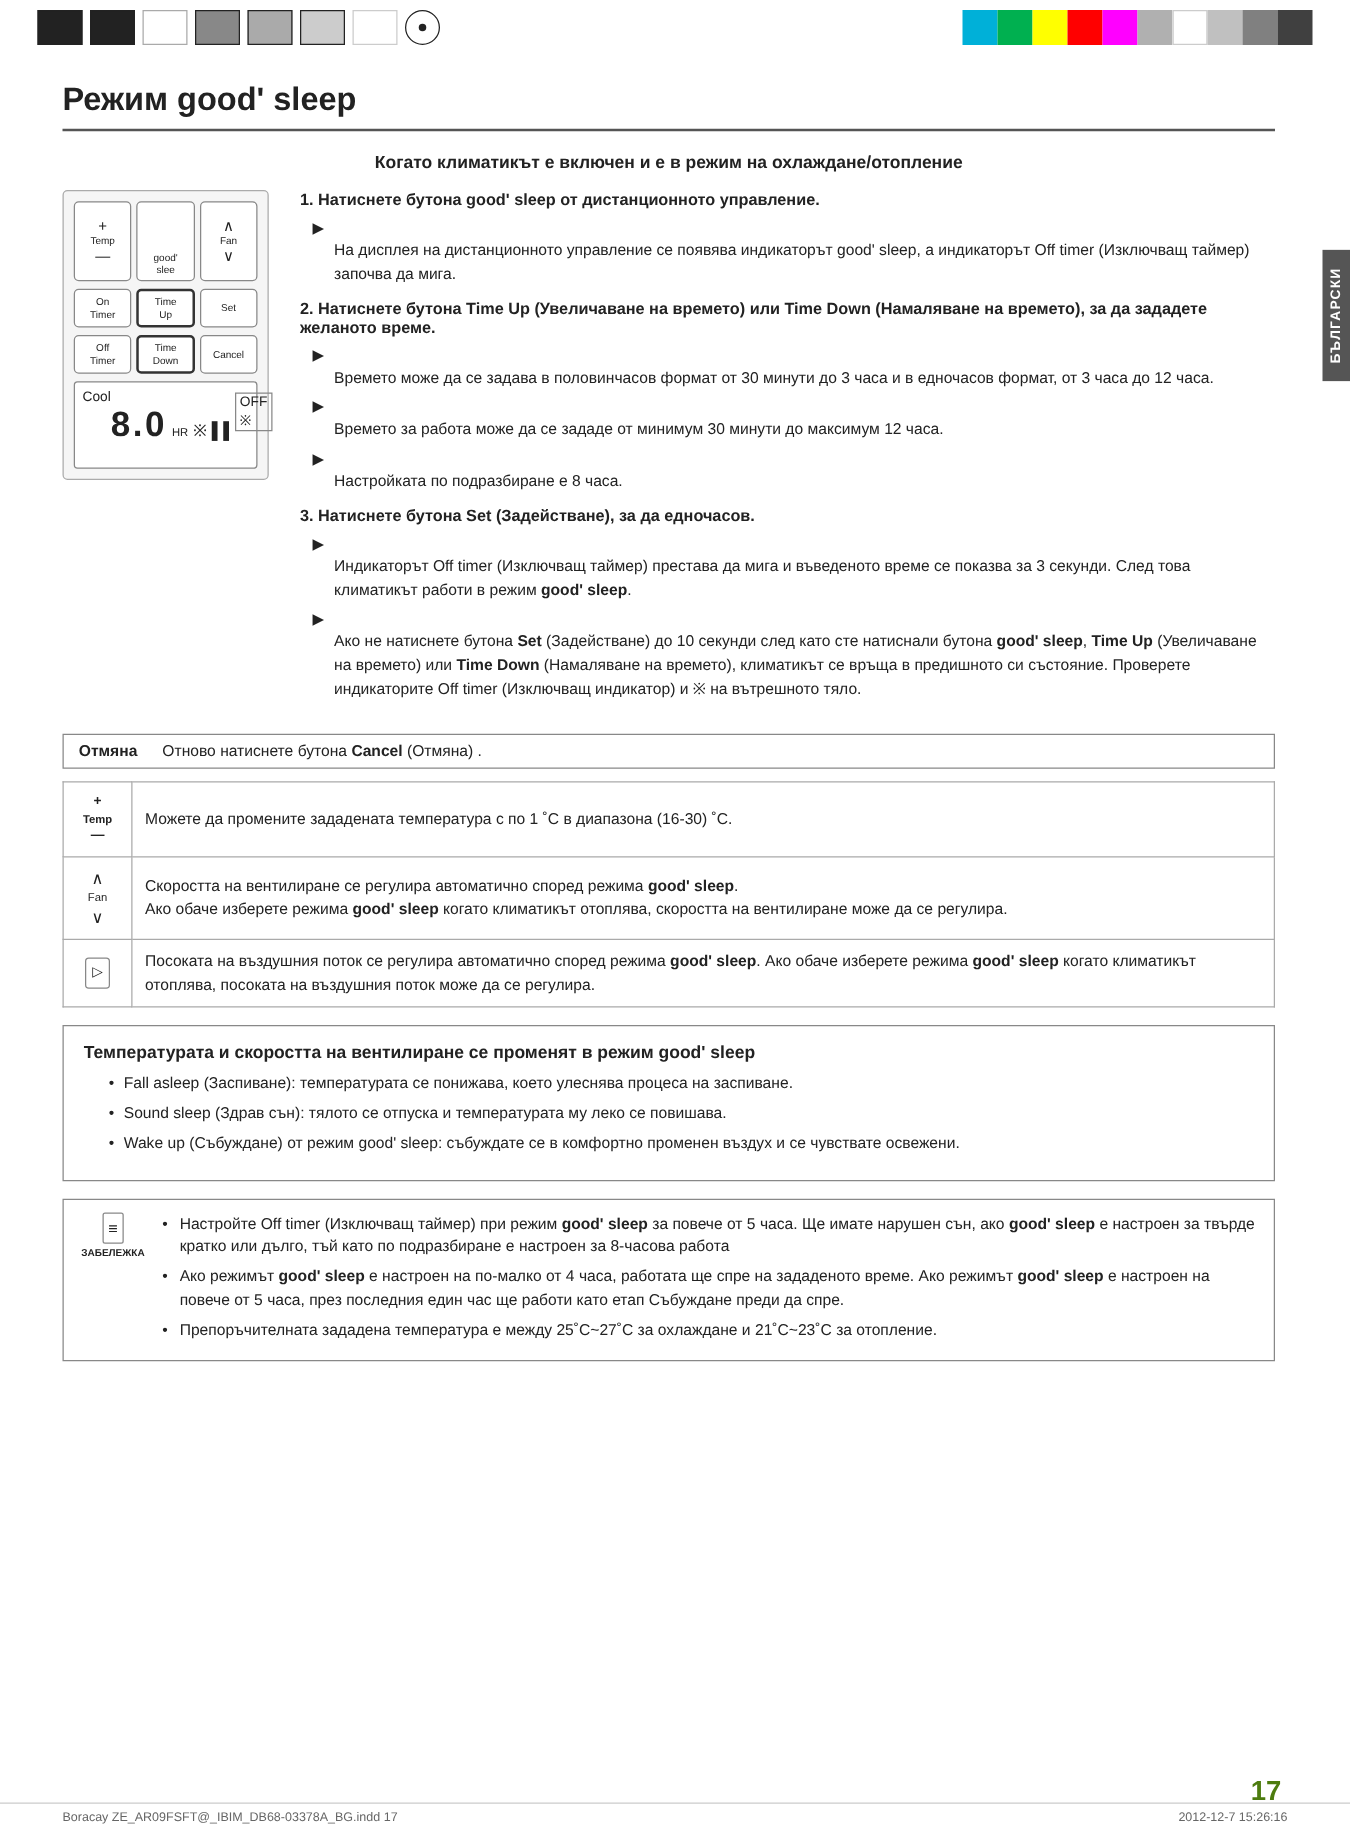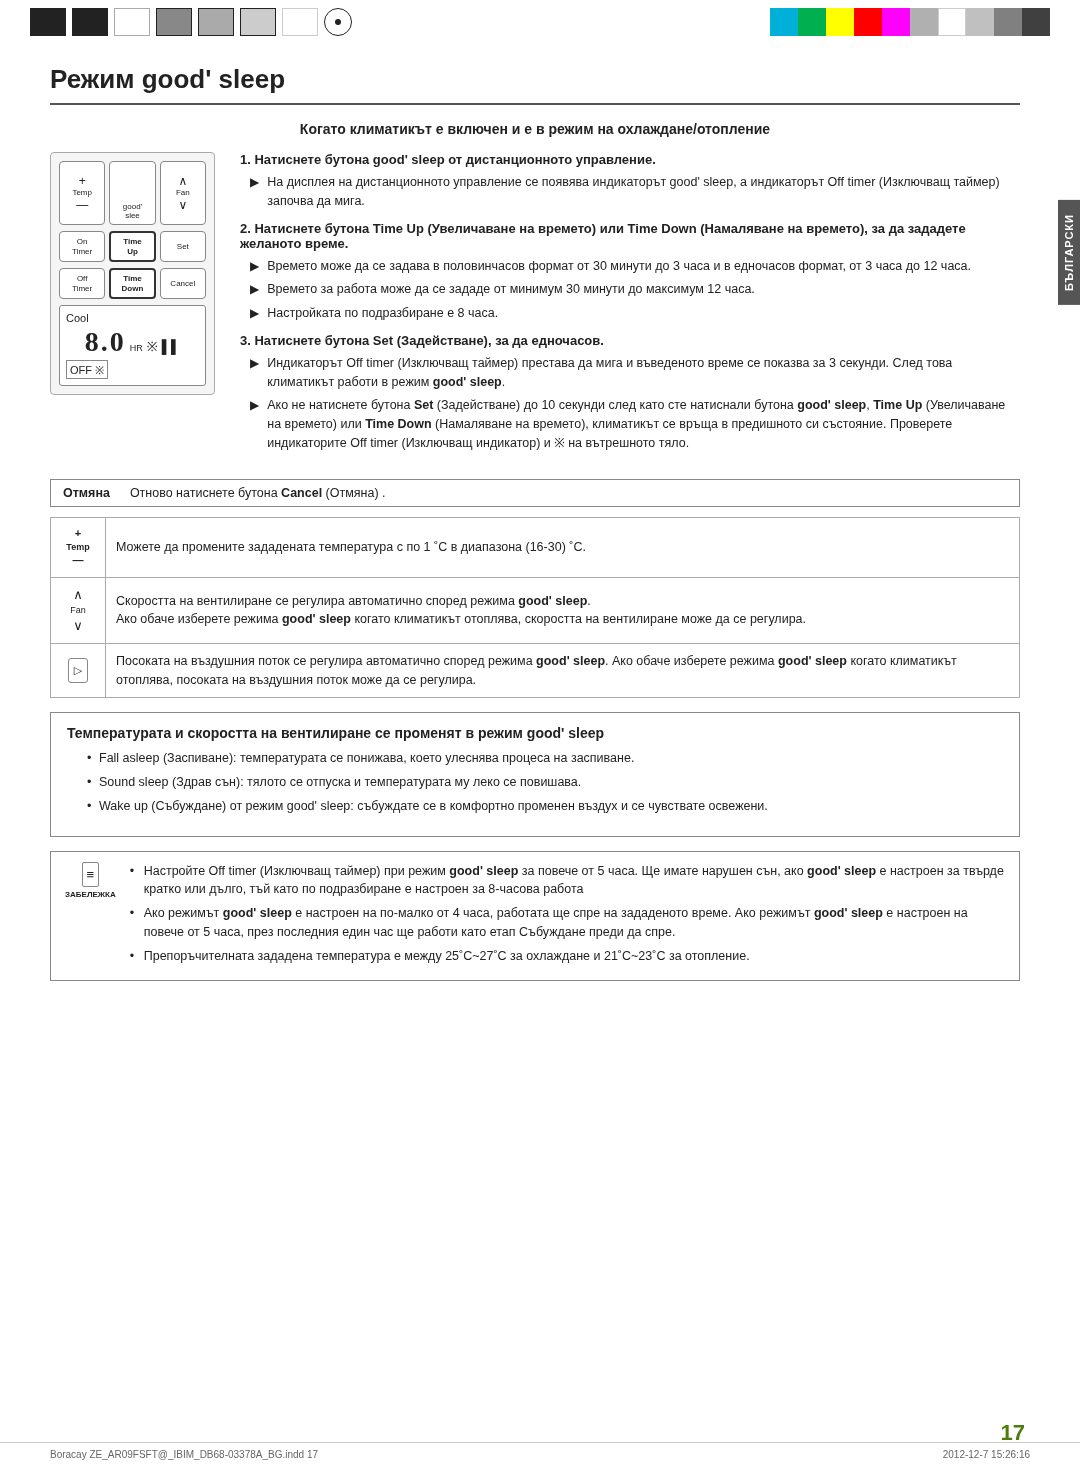--- a/index.html
+++ b/index.html
@@ -106,54 +106,54 @@
       background: #fff;
       min-height: 28px;
       display: flex;
       flex-direction: column;
       align-items: center;
       justify-content: center;
     }
 
     .remote-btn.highlight {
       border: 2px solid #333;
-      font-weight: bold;
+      font-weight: normal;
     }
 
     .remote-btn .btn-icon {
       font-size: 12px;
     }
 
     .remote-btn .btn-label {
       font-size: 8px;
       line-height: 1.2;
     }
 
     
     .display-panel {
       border: 1.5px solid #888;
       padding: 6px;
       margin-top: 6px;
       background: #fff;
       border-radius: 3px;
       min-height: 70px;
       display: flex;
-      flex-direction: column;
+      flex-direction: row;
       align-items: center;
     }
     .display-cool {
       font-size: 11px;
       align-self: flex-start;
       margin-bottom: 2px;
     }
     .display-time {
       font-size: 28px;
       font-weight: bold;
       letter-spacing: 2px;
-      font-family: Liberation Serif, serif;
+      font-family: Liberation Sans, sans-serif;
     }
     .display-hr {
       font-size: 9px;
     }
     .display-off {
       font-size: 11px;
       border: 1px solid #888;
       padding: 1px 3px;
       margin-top: 2px;
       align-self: flex-start;
@@ -191,20 +191,21 @@
       line-height: 1.5;
     }
 
     .bullet-arrow {
       flex-shrink: 0;
       font-size: 12px;
     }
 
     .bullet-text {
       flex: 1;
+      margin-top: 18px;
     }
 
     
     .side-label {
       position: absolute;
       right: 0;
       top: 200px;
       writing-mode: vertical-rl;
       text-orientation: mixed;
       transform: rotate(180deg);

